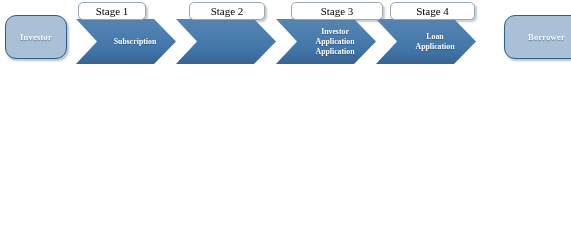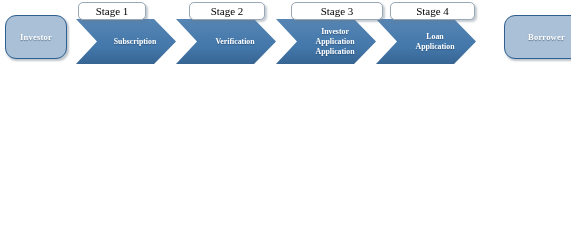--- a/index.html
+++ b/index.html
@@ -134,23 +134,20 @@
     </div>
   </div>
   <div class="stagebox" id="stagebox-1" style="left:78px; width:68px;">
     <span class="stagebox-label">Stage 1</span>
   </div>
 
   <div class="chevron" id="chevron-2" style="left:176px; width:100px;">
     <div class="shadow"></div>
     <div class="shape"></div>
     <div class="shade"></div>
-    <div class="chevron-label">
-      <span>Verification</span>
-    </div>
   </div>
   <div class="stagebox" id="stagebox-2" style="left:189px; width:76px;">
     <span class="stagebox-label">Stage 2</span>
   </div>
 
   <div class="chevron" id="chevron-3" style="left:276px; width:100px;">
     <div class="shadow"></div>
     <div class="shape"></div>
     <div class="shade"></div>
     <div class="chevron-label">

